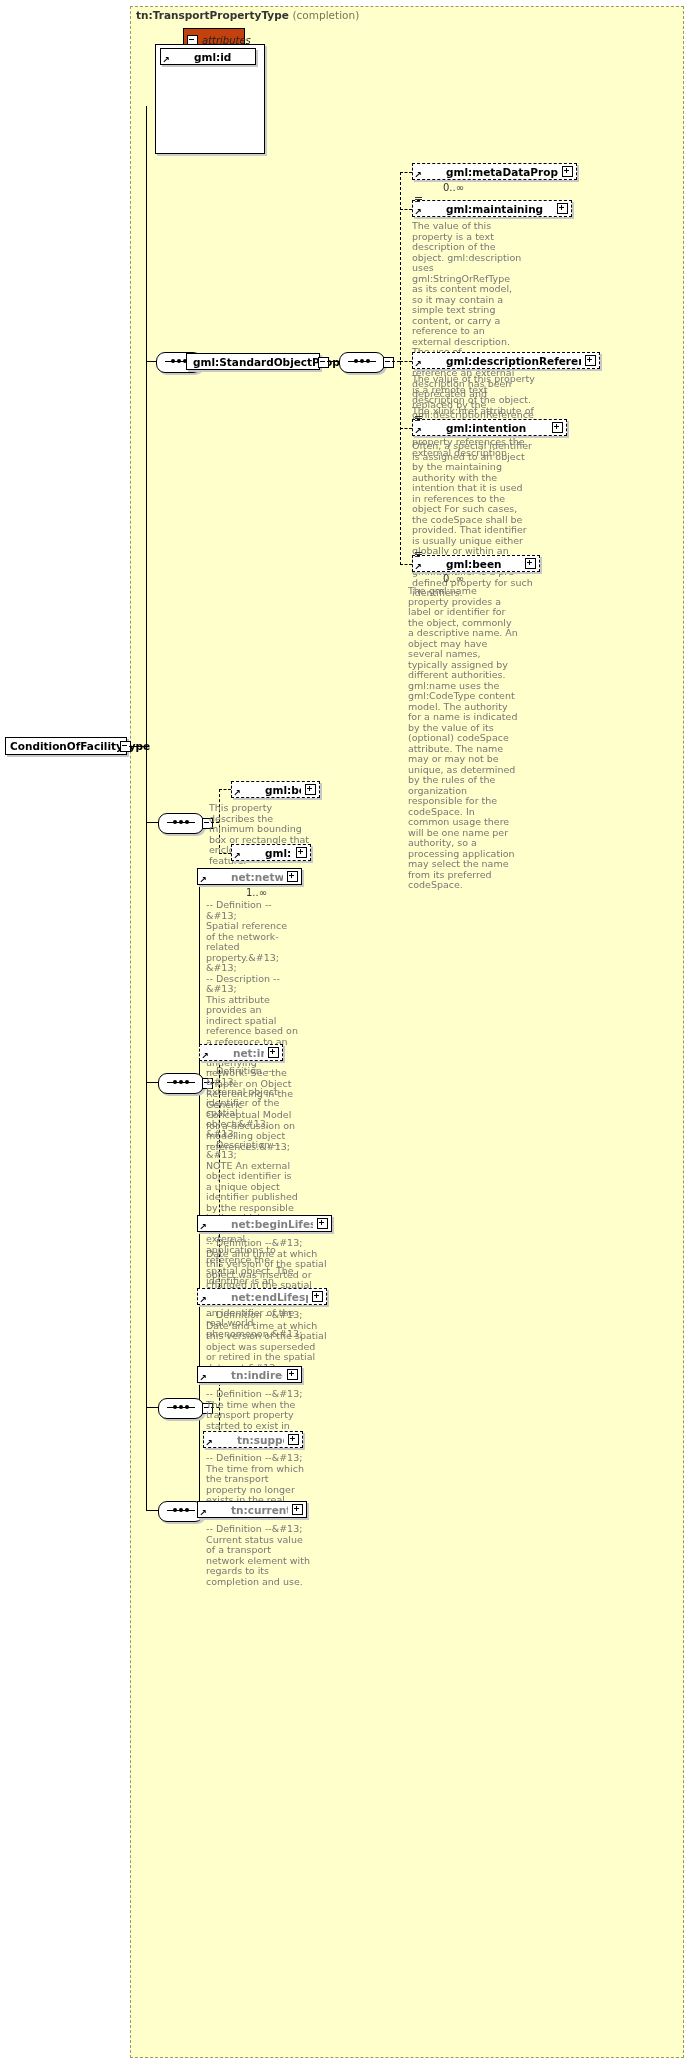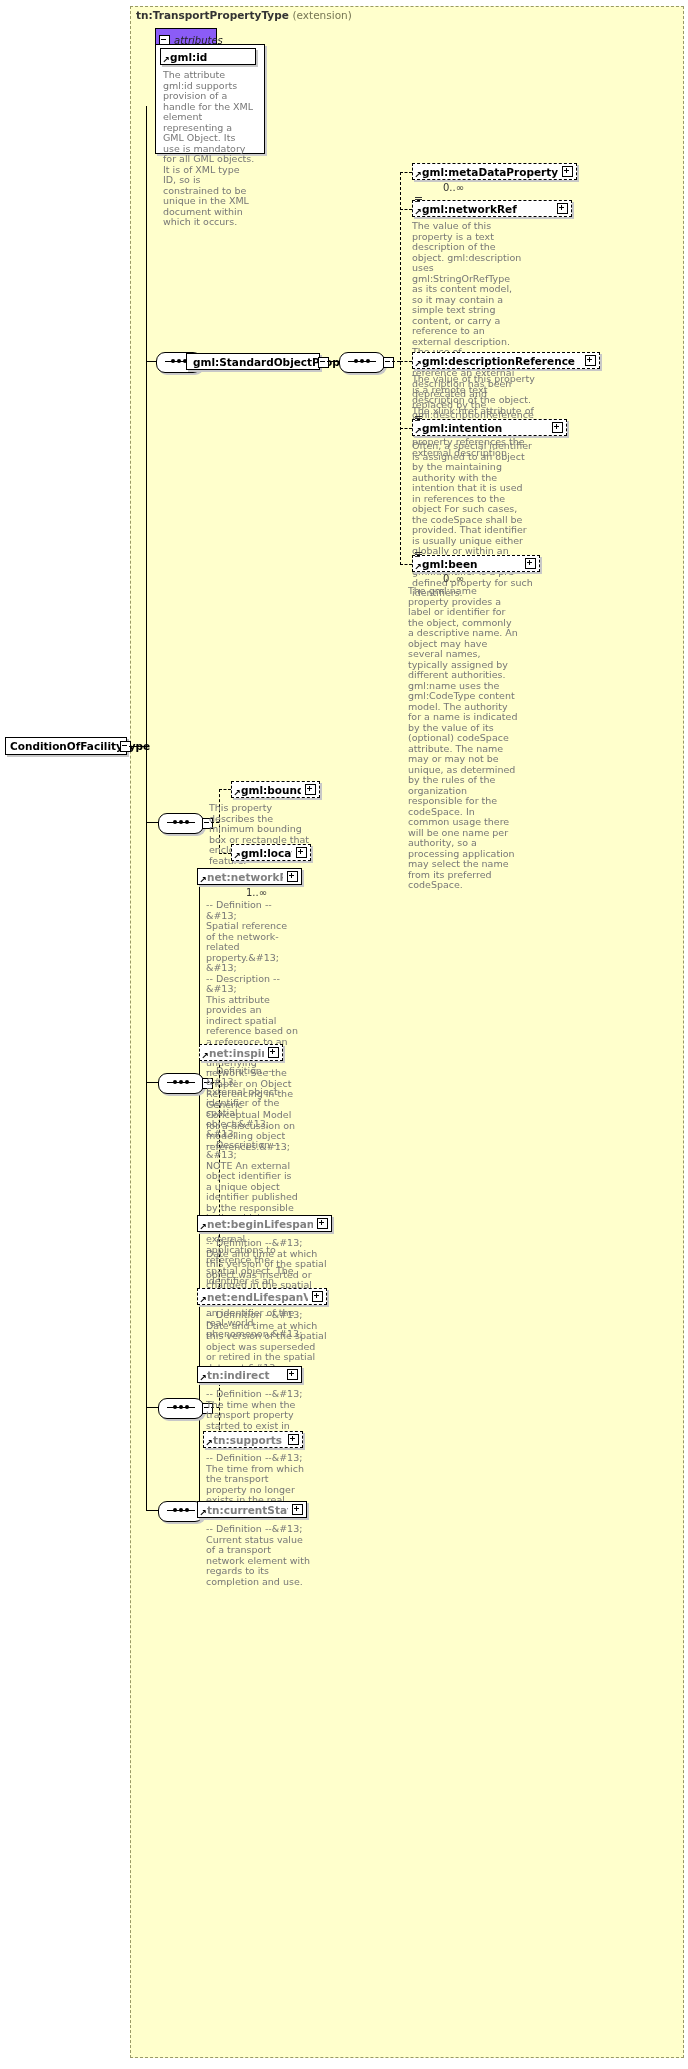--- a/index.html
+++ b/index.html
@@ -27,27 +27,28 @@
 
   
   .attr-box{
     position:absolute;
     background:#ffffff;
     border:1px solid #000000;
     box-shadow:2px 2px 0 #cccccc;
   }
   .attr-tab{
     position:absolute;
-    background:#8b5cf6;
+    background:#c2410c;
     border:1px solid #000000;
     border-bottom:none;
     height:24px;
     box-sizing:border-box;
     display:flex;align-items:center;
     padding:0 5px 0 3px;
+    margin-left:28px;
   }
   .attr-tab .lbl{
     font-style:italic;font-size:10px;color:#222;margin-left:4px;
   }
   .minus-sq{
     width:9px;height:9px;border:1px solid #000;background:#fff;
     display:inline-block;position:relative;flex:none;
   }
   .minus-sq:after{
     content:"";position:absolute;left:1px;top:3px;width:5px;height:1px;background:#000;
@@ -65,21 +66,21 @@
     height:17px;
     box-sizing:border-box;
     background:#ffffff;
     display:flex;align-items:center;
     padding-left:9px;padding-right:3px;
     font-weight:bold;font-size:10.5px;color:#000000;
     white-space:nowrap;
   }
   .node.solid{border:1px solid #000000;box-shadow:2px 2px 0 #c8c8c8;}
   .node.dashed{border:1px dashed #000000;box-shadow:2px 2px 0 #c8c8c8;}
-  .node .nlabel{flex:1;overflow:hidden;}
+  .node .nlabel{flex:1;overflow:hidden;margin-left:24px;}
   .node .plus-sq{margin-left:4px;}
   .node.ns-net .nlabel{color:#808080;}
   .node.ns-tn .nlabel{color:#808080;}
 
   
   .node .arrow-mark{
     position:absolute;left:1px;bottom:0px;width:7px;height:7px;
     font-size:9px;line-height:7px;color:#000;
   }
   
@@ -152,34 +153,33 @@
 </style>
 </head>
 <body>
 
 <div class="canvas">
 
   <div class="ext-frame" style="left:130px;top:6px;width:552px;height:2050px;"></div>
 
   <div class="ext-title" style="left:136px;top:9px;">
     <span>tn:TransportPropertyType</span>
-    <span class="ext-sub">(extension)</span>
+    <span class="ext-sub">(completion)</span>
   </div>
 
   <div class="attr-tab" style="left:155px;top:28px;width:62px;">
     <span class="minus-sq"></span>
     <span class="lbl">attributes</span>
   </div>
   <div class="attr-box" style="left:155px;top:44px;width:108px;height:108px;"></div>
 
   <div class="node solid" style="left:160px;top:48px;width:96px;">
     <span class="arrow-mark">↗</span>
     <span class="nlabel">gml:id</span>
   </div>
-  <div class="doc" style="left:163px;top:70px;width:92px;">The attribute gml:id supports provision of a handle for the XML element representing a GML Object. Its use is mandatory for all GML objects. It is of XML type ID, so is constrained to be unique in the XML document within which it occurs.</div>
 
   <div class="typebox" style="left:5px;top:737px;width:122px;">
     <span>ConditionOfFacilityType</span>
   </div>
   <div class="conn-sq" style="left:120px;top:741px;"></div>
 
   <div class="h-line" style="left:129px;top:746px;width:17px;"></div>
 
   <div class="v-line" style="left:146px;top:106px;height:1404px;"></div>
 
@@ -215,21 +215,21 @@
   <div class="card" style="left:443px;top:182px;">0..∞</div>
 
   <div class="h-dash" style="left:400px;top:209px;width:12px;"></div>
   <div class="node dashed" style="left:412px;top:200px;width:160px;">
     <span class="doc-mark">
         <i></i>
         <i></i>
         <i></i>
       </span>
     <span class="arrow-mark">↗</span>
-    <span class="nlabel">gml:networkRef</span>
+    <span class="nlabel">gml:maintaining</span>
     <span class="plus-sq"></span>
   </div>
   <div class="doc" style="left:412px;top:221px;width:110px;">The value of this property is a text description of the object. gml:description uses gml:StringOrRefType as its content model, so it may contain a simple text string content, or carry a reference to an external description. The use of gml:description to reference an external description has been deprecated and replaced by the gml:descriptionReference property.</div>
 
   <div class="h-dash" style="left:400px;top:361px;width:12px;"></div>
   <div class="node dashed" style="left:412px;top:352px;width:188px;">
     <span class="arrow-mark">↗</span>
     <span class="nlabel">gml:descriptionReference</span>
     <span class="plus-sq"></span>
   </div>

